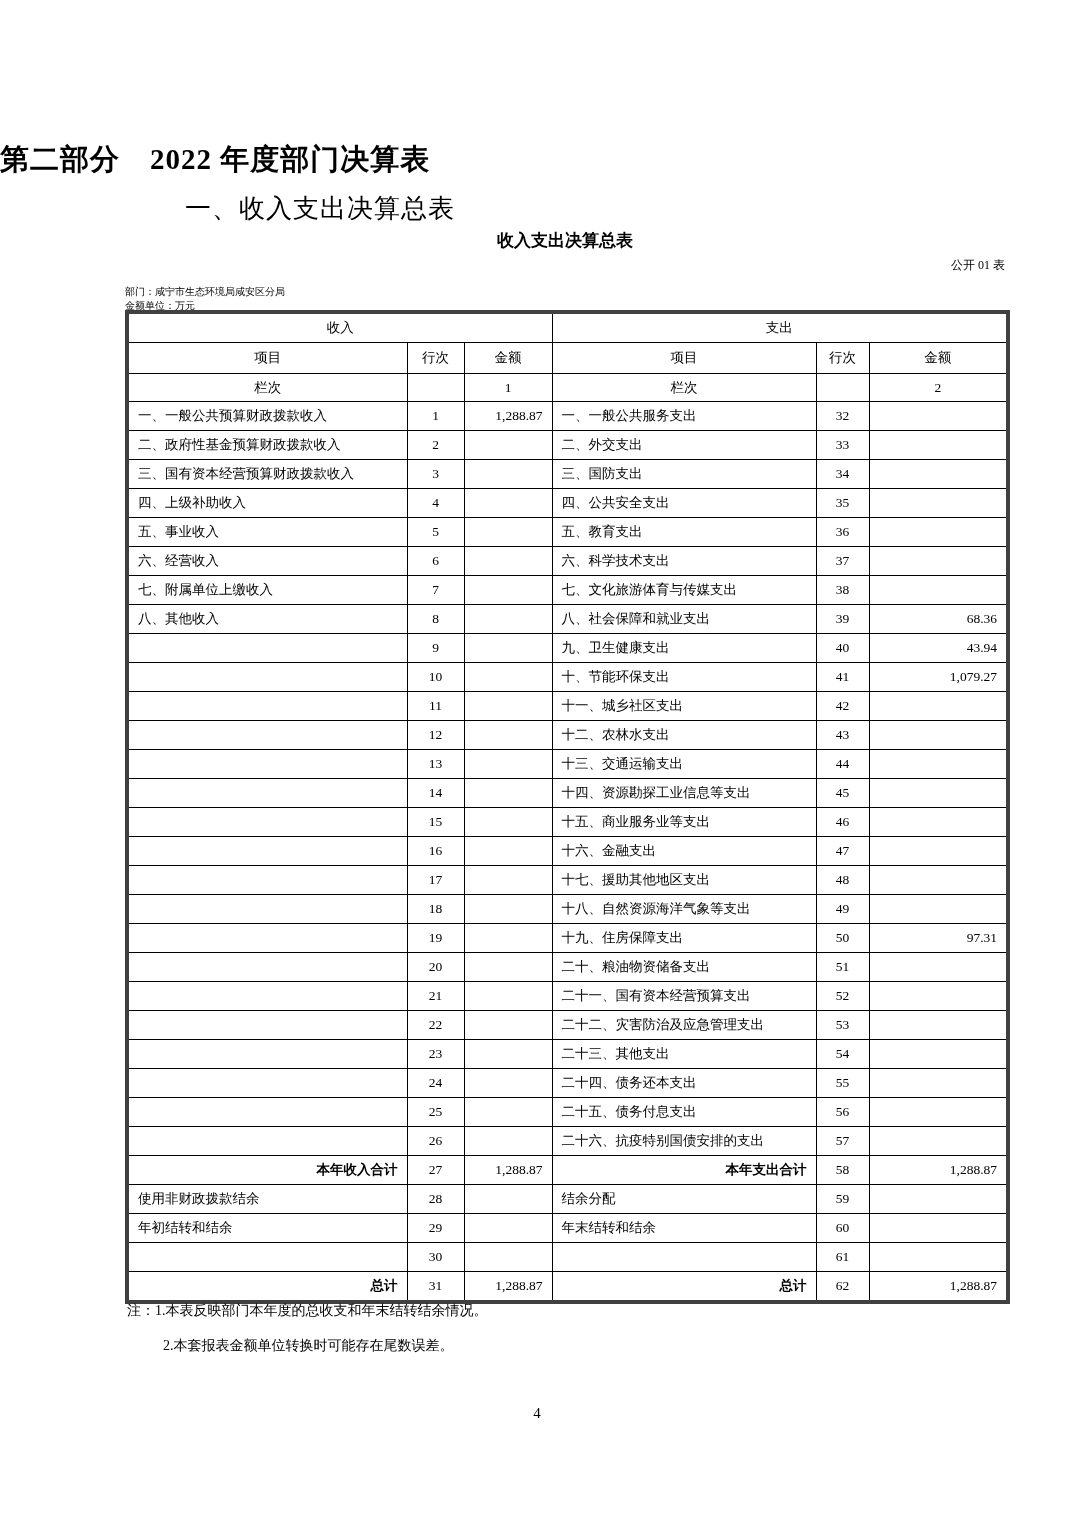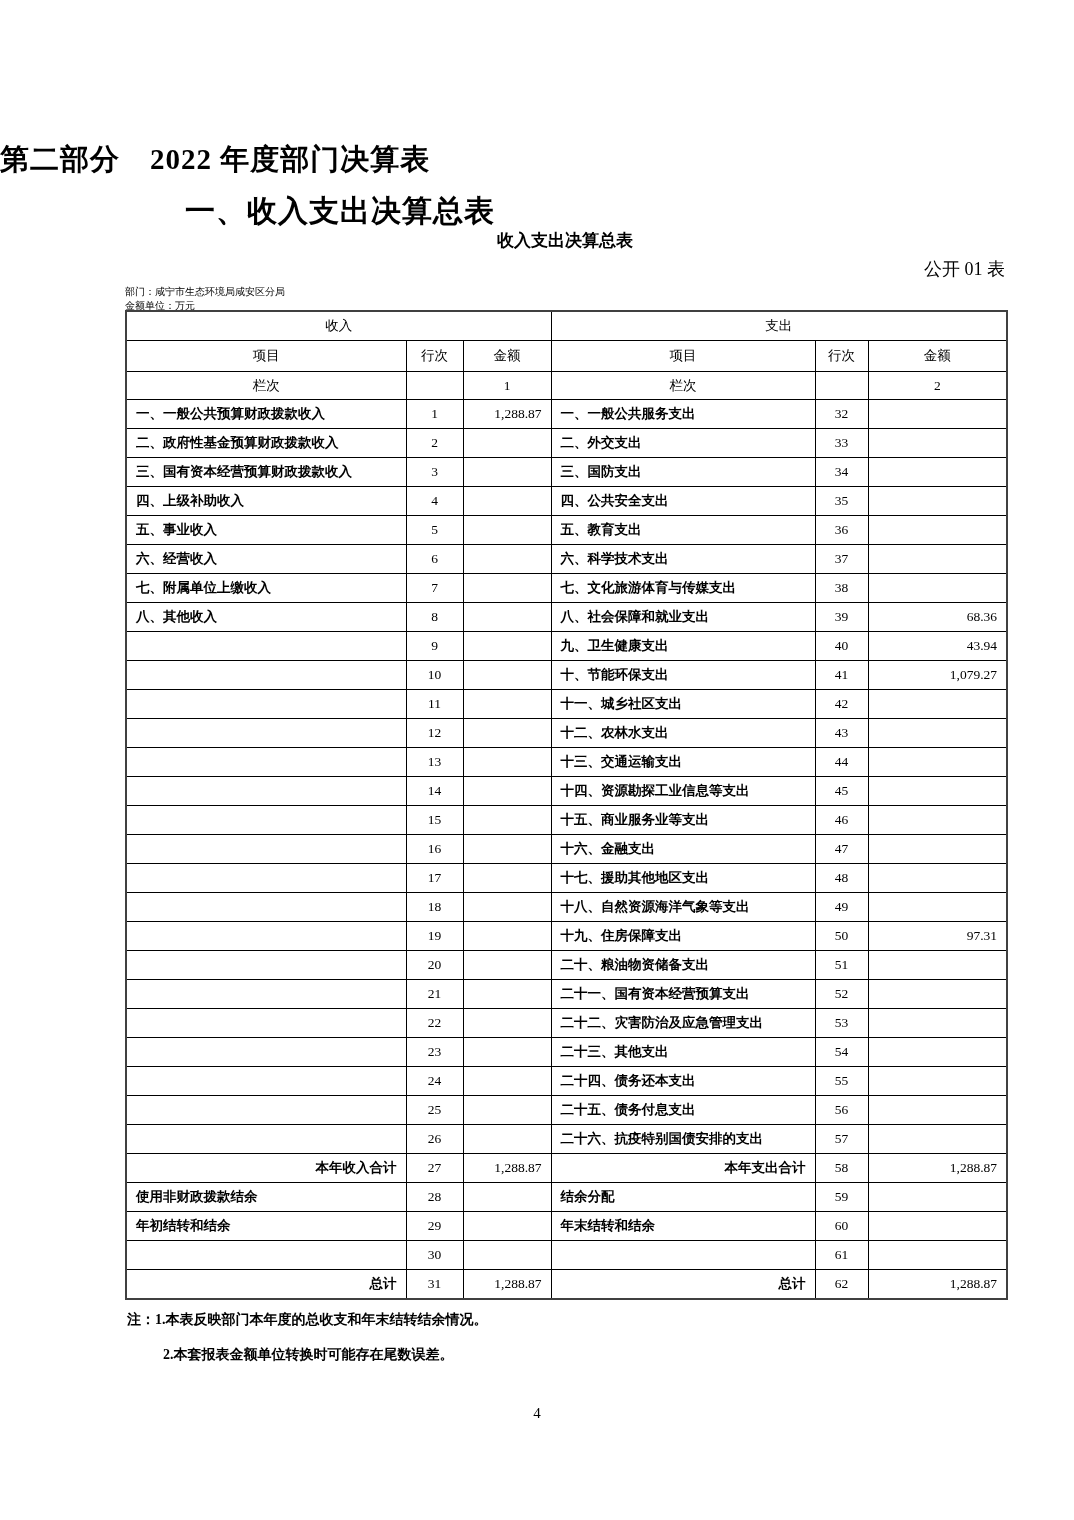--- a/index.html
+++ b/index.html
@@ -22,84 +22,84 @@
     left: 0;
     width: 1074px;
     font-size: 29px;
     font-weight: bold;
     letter-spacing: 1px;
   }
   .section-heading {
     position: absolute;
     top: 191px;
     left: 185px;
-    font-size: 30px;
-    font-weight: bold;
+    font-size: 26px;
+    font-weight: normal;
     letter-spacing: 1px;
   }
   .table-title {
     position: absolute;
     top: 229px;
     left: 125px;
     width: 880px;
     text-align: center;
     font-size: 17px;
     font-weight: bold;
   }
   .table-code {
     position: absolute;
     top: 257px;
     left: 125px;
     width: 880px;
     text-align: right;
-    font-size: 18px;
+    font-size: 12px;
   }
   .meta-row {
     position: absolute;
     top: 285px;
     left: 125px;
     width: 880px;
     display: flex;
     justify-content: space-between;
     font-size: 10px;
     flex-direction: column;
   }
   table.main-table {
     position: absolute;
     top: 310px;
     left: 125px;
     width: 881px;
     border-collapse: collapse;
     table-layout: fixed;
-    border: 2px solid #404040;
+    border: 4px solid #404040;
     font-size: 13.5px;
     padding-left: 34px;
   }
   table.main-table td {
     border: 1px solid #000;
     padding: 0 9px;
     overflow: hidden;
     white-space: nowrap;
   }
   tr.hdr-section td { height: 28px; text-align: center; }
   tr.hdr-cols td    { height: 30px; text-align: center; }
   tr.hdr-index td   { height: 27px; text-align: center; }
   tr.data-row td    { height: 28px; }
-  td.item   { text-align: left; font-weight: bold; }
+  td.item   { text-align: left; }
   td.rowno  { text-align: center; }
   td.amount { text-align: right; }
   td.total  { text-align: right; font-weight: bold; }
   .notes {
     position: absolute;
     top: 1302px;
     left: 127px;
     width: 880px;
     font-size: 14px;
   }
-  .note-line { margin: 9px 0 17px 0; font-weight: bold; }
+  .note-line { margin: 0 0 17px 0; }
   .note-line.indent { padding-left: 36px; }
   .page-number {
     position: absolute;
     top: 1405px;
     left: 0;
     width: 1074px;
     text-align: center;
     font-size: 15px;
   }
 </style>

